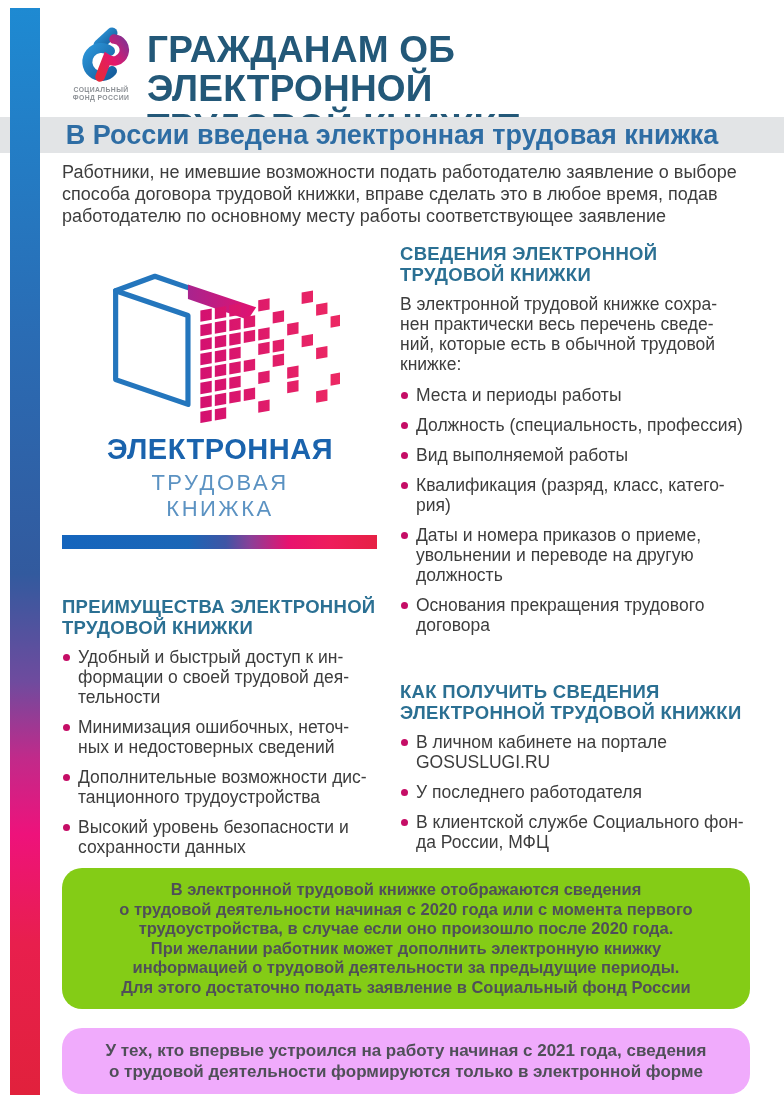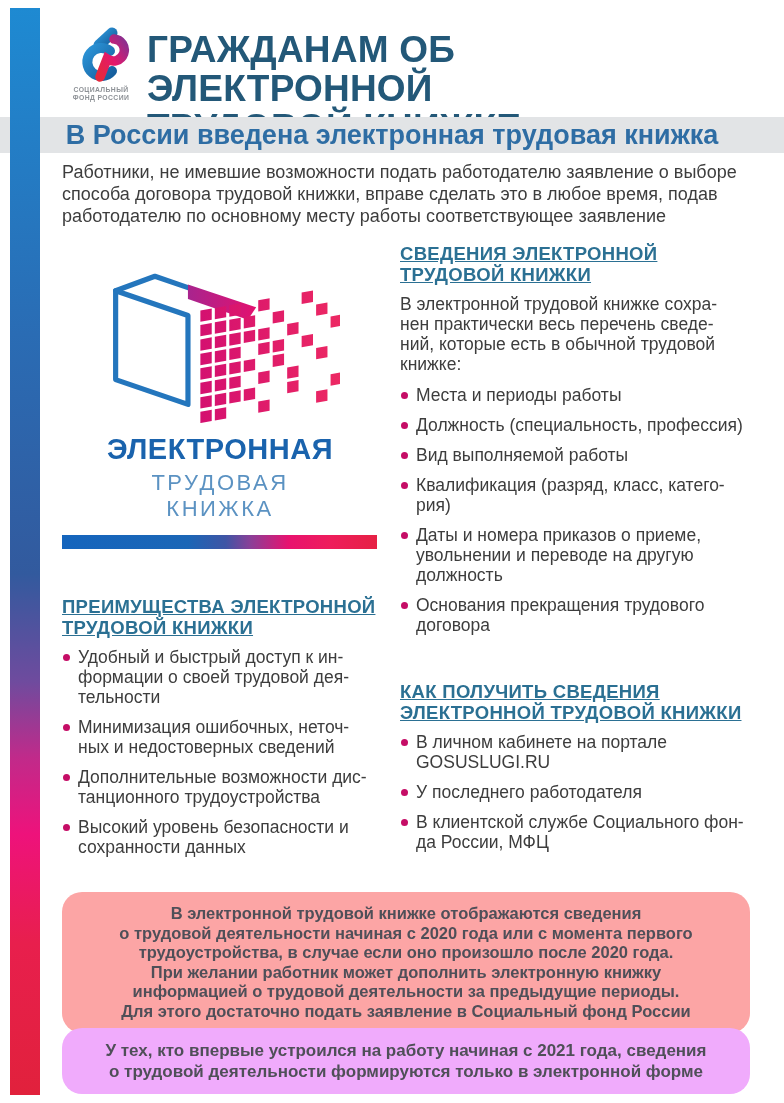--- a/index.html
+++ b/index.html
@@ -52,39 +52,38 @@
   }
 
   
   .section{position:absolute;}
   #sec-advantages{left:62px;top:596px;width:330px;}
   #sec-contents{left:400px;top:243px;width:374px;}
   #sec-howto{left:400px;top:681px;width:374px;}
   .sec-title{
     font-size:18.5px;line-height:21px;font-weight:700;color:#2b7093;letter-spacing:.3px;
     margin:0 0 9px 0;
-    text-decoration:underline;
   }
   .sec-intro{font-size:17.5px;line-height:20px;color:#3d3d3d;margin:0 0 11px 0;}
   ul.blist{list-style:none;margin:0;padding:0;}
   ul.blist li{
     position:relative;padding-left:16px;margin-bottom:10px;
     font-size:17.5px;line-height:20px;color:#3d3d3d;
   }
   ul.blist li::before{
     content:'';position:absolute;left:1px;top:7px;width:7px;height:7px;border-radius:50%;
     background:#c50d66;
   }
 
   
   .note-box{
     position:absolute;left:62px;width:648px;border-radius:20px;
     padding:12px 20px;text-align:center;font-weight:700;color:#4f4f58;
   }
-  #box-pink{top:892px;background:#fca5a5;font-size:16.5px;line-height:19.5px;min-height:110px;}
+  #box-pink{top:868px;background:#84cc16;font-size:16.5px;line-height:19.5px;min-height:110px;}
   #box-gray{top:1028px;background:#f0abfc;font-size:17px;line-height:21px;width:648px;}
 </style>
 </head>
 <body>
 
 <div id="page">
 
   <div id="left-bar"></div>
 
   <div id="sfr-logo">

